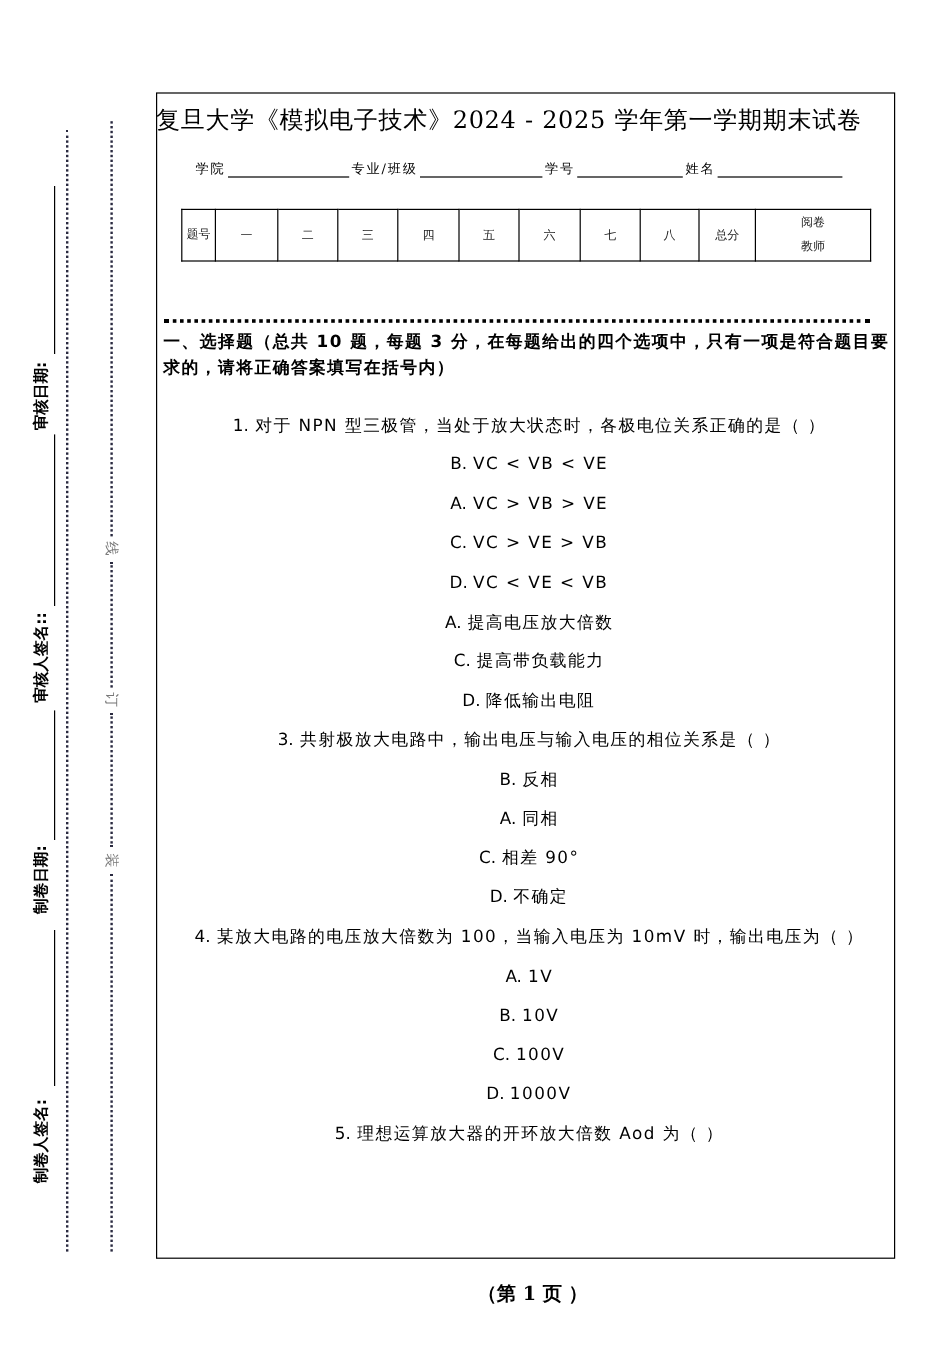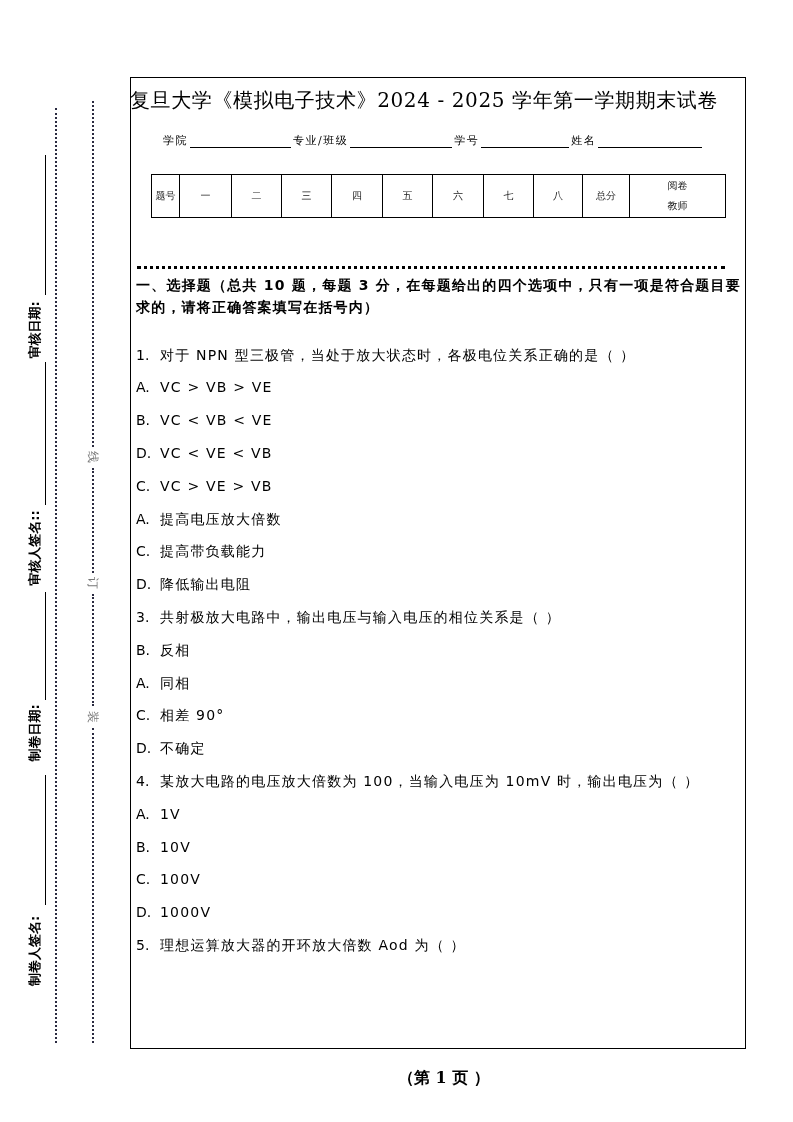--- a/index.html
+++ b/index.html
@@ -32,21 +32,21 @@
   table.score tr.r1 td { height: 42px; }
   table.score tr.r2 td { height: 40px; }
   .stack { line-height: 20px; white-space: pre-line; word-break: break-all; }
 
   .sep { position: absolute; left: 137px; top: 266px; width: 588px; border-top: 3px dotted #000; }
 
   .content { position: absolute; left: 136px; width: 605px;
              font-family: "DejaVu Sans", "Liberation Sans", sans-serif; font-size: 14px; letter-spacing: 1.2px; }
   .heading { top: 274px; line-height: 22px; text-align: justify; font-weight: bold; }
   .qlist { top: 338.6px; }
-  .row { height: 32.8px; line-height: 32.8px; white-space: nowrap; }
+  .row { height: 32.8px; line-height: 32.8px; white-space: nowrap; text-align: center; }
   .lead { display: inline-block; width: 24px; letter-spacing: 0; }
 
   .footer { position: absolute; left: 398px; top: 1068px; font-size: 16px; font-weight: bold; white-space: nowrap; }
 </style>
 </head>
 <body>
 
 <div>
   <div class="vline-solid" style="top:155px;height:140px;"></div>
   <div class="vline-solid" style="top:362px;height:143px;"></div>
@@ -117,24 +117,24 @@
 </tbody>
   </table>
 
 <div class="sep"></div>
 
 <div class="content heading">一、选择题（总共 10 题，每题 3 分，在每题给出的四个选项中，只有一项是符合题目要求的，请将正确答案填写在括号内）</div>
 
 <div class="content qlist">
 
   <div class="row"><span class="lead">1.</span><span>对于 NPN 型三极管，当处于放大状态时，各极电位关系正确的是（   ）</span></div>
+  <div class="row"><span class="lead">B.</span><span>VC &lt; VB &lt; VE</span></div>
   <div class="row"><span class="lead">A.</span><span>VC &gt; VB &gt; VE</span></div>
-  <div class="row"><span class="lead">B.</span><span>VC &lt; VB &lt; VE</span></div>
+  <div class="row"><span class="lead">C.</span><span>VC &gt; VE &gt; VB</span></div>
   <div class="row"><span class="lead">D.</span><span>VC &lt; VE &lt; VB</span></div>
-  <div class="row"><span class="lead">C.</span><span>VC &gt; VE &gt; VB</span></div>
 
   <div class="row"><span class="lead">A.</span><span>提高电压放大倍数</span></div>
   <div class="row"><span class="lead">C.</span><span>提高带负载能力</span></div>
   <div class="row"><span class="lead">D.</span><span>降低输出电阻</span></div>
 
   <div class="row"><span class="lead">3.</span><span>共射极放大电路中，输出电压与输入电压的相位关系是（   ）</span></div>
   <div class="row"><span class="lead">B.</span><span>反相</span></div>
   <div class="row"><span class="lead">A.</span><span>同相</span></div>
   <div class="row"><span class="lead">C.</span><span>相差 90°</span></div>
   <div class="row"><span class="lead">D.</span><span>不确定</span></div>

